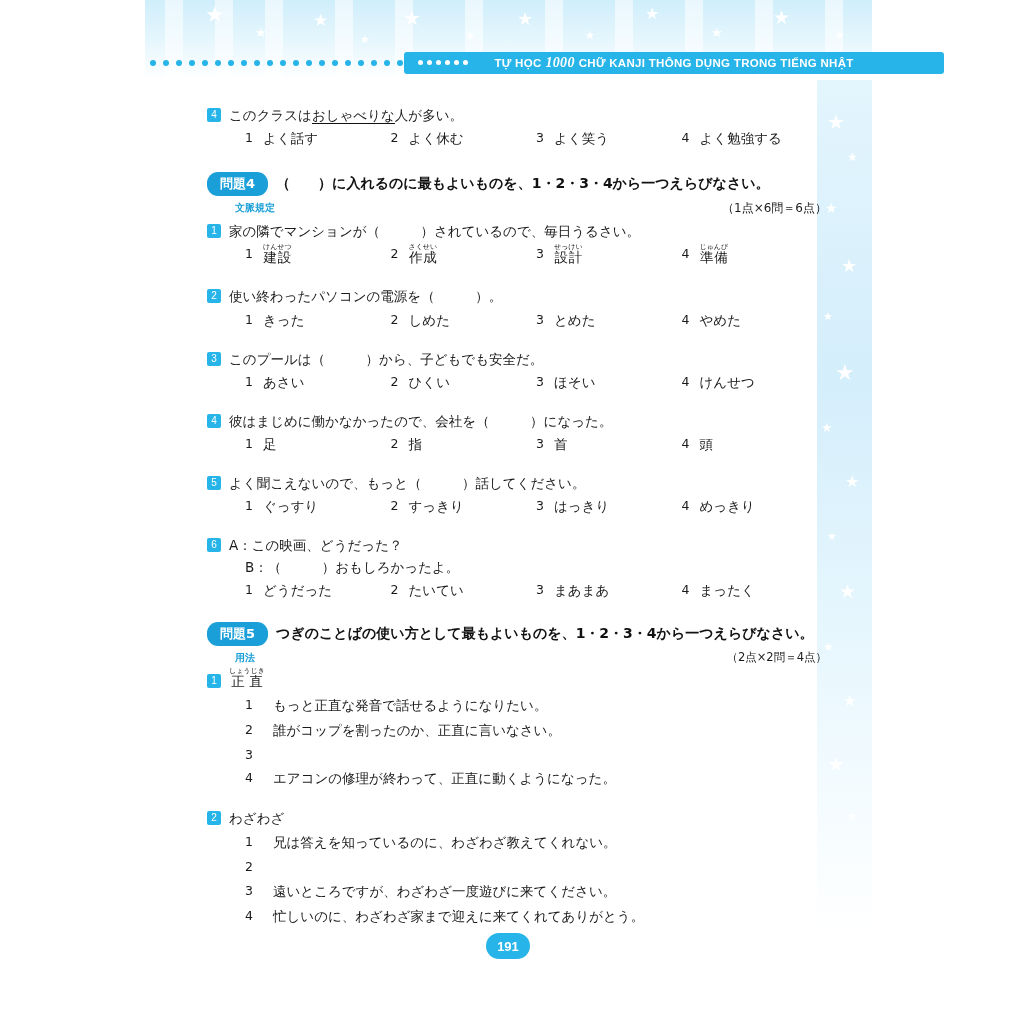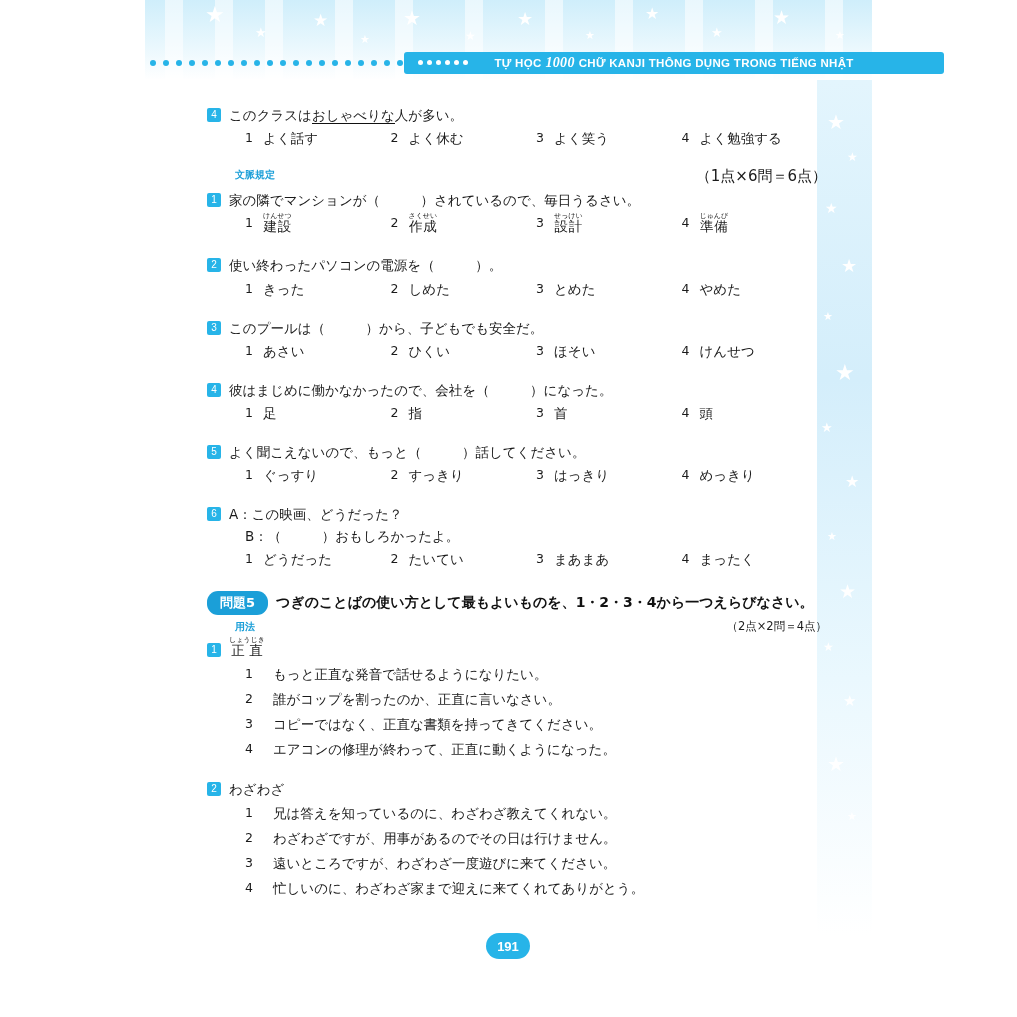--- a/index.html
+++ b/index.html
@@ -215,23 +215,27 @@
             <span class="cnum">3</span>
             <span class="clab">よく笑う</span>
           </div>
         <div class="choice" style="width:148px">
             <span class="cnum">4</span>
             <span class="clab">よく勉強する</span>
           </div>
       </div>
     </div>
 
+    <div class="section" style="margin-top:22px;">
+      <span class="pill">問題4</span>
+      <span class="sec-title">（　　）に入れるのに最もよいものを、1・2・3・4から一つえらびなさい。</span>
+    </div>
     <div style="display:flex;justify-content:space-between;align-items:flex-start;">
       <span class="sec-sub">文脈規定</span>
-      <span style="font-size:15px;">（1点×6問＝6点）</span>
+      <span style="font-size:12px;">（1点×6問＝6点）</span>
     </div>
 
     <div class="block" style="margin-top:4px;">
       <div class="qline"><span class="qnum">1</span><span class="qtext">家の隣でマンションが（　　　）されているので、毎日うるさい。</span></div>
       <div class="choices">
         <div class="choice" style="width:148px">
             <span class="cnum">1</span>
             <span class="clab"><ruby><span>建設</span><rt>けんせつ</rt></ruby></span>
           </div>
         <div class="choice" style="width:148px">
@@ -377,41 +381,39 @@
         <div class="subchoice">
             <span class="cnum">1</span>
             <span class="clab">もっと正直な発音で話せるようになりたい。</span>
           </div>
         <div class="subchoice">
             <span class="cnum">2</span>
             <span class="clab">誰がコップを割ったのか、正直に言いなさい。</span>
           </div>
         <div class="subchoice">
             <span class="cnum">3</span>
-            <span class="clab">コピーではなく、正直な書類を持ってきてください。</span>
           </div>
         <div class="subchoice">
             <span class="cnum">4</span>
             <span class="clab">エアコンの修理が終わって、正直に動くようになった。</span>
           </div>
       </div>
     </div>
 
     <div class="block" style="margin-top:14px;">
       <div class="qline">
         <span class="qnum">2</span><span class="qtext">わざわざ</span>
       </div>
       <div class="subchoices">
         <div class="subchoice">
             <span class="cnum">1</span>
             <span class="clab">兄は答えを知っているのに、わざわざ教えてくれない。</span>
           </div>
         <div class="subchoice">
             <span class="cnum">2</span>
-            <span class="clab">わざわざですが、用事があるのでその日は行けません。</span>
           </div>
         <div class="subchoice">
             <span class="cnum">3</span>
             <span class="clab">遠いところですが、わざわざ一度遊びに来てください。</span>
           </div>
         <div class="subchoice">
             <span class="cnum">4</span>
             <span class="clab">忙しいのに、わざわざ家まで迎えに来てくれてありがとう。</span>
           </div>
       </div>

